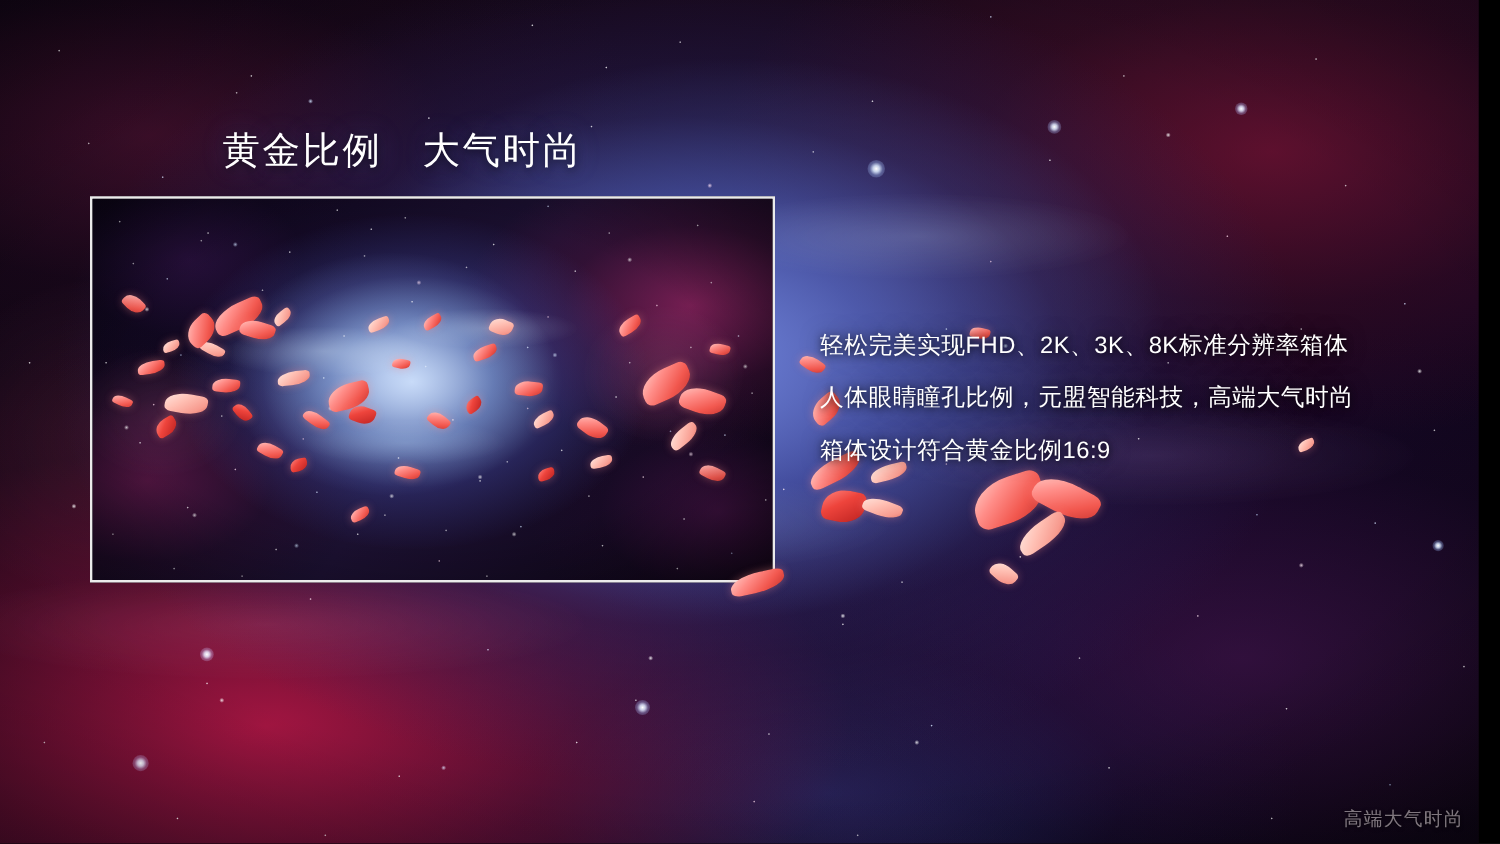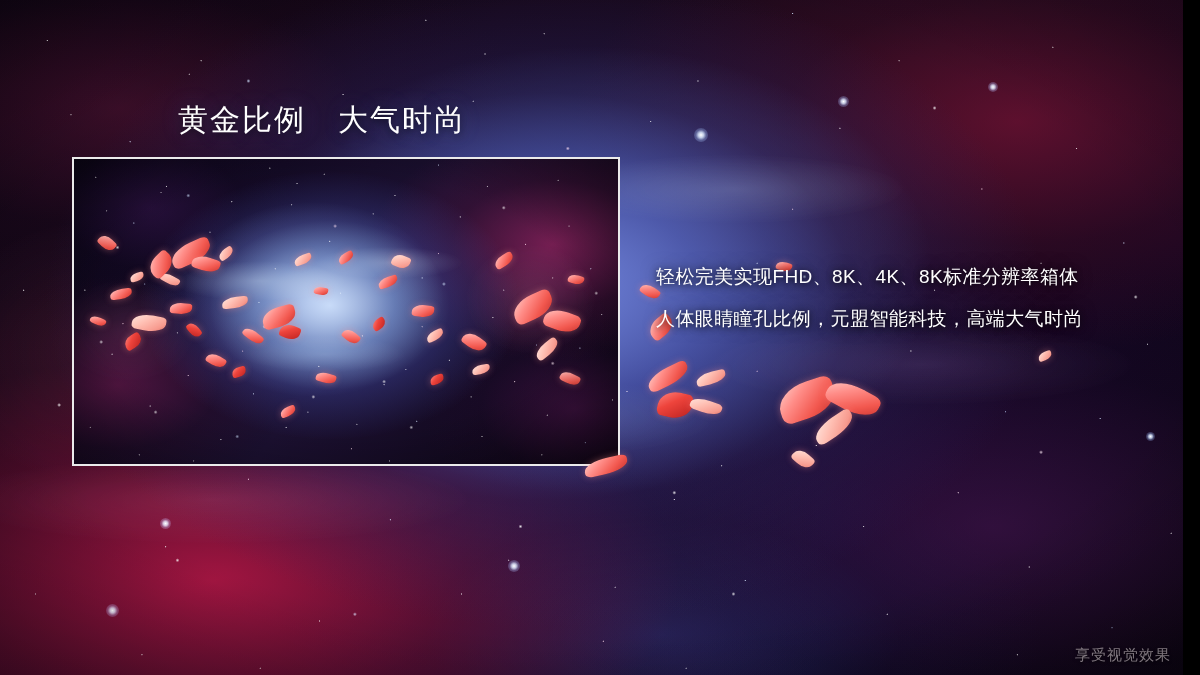--- a/index.html
+++ b/index.html
@@ -258,18 +258,19 @@
     <div class="petal" style="left:486px;top:214px;width:20px;height:11px;transform:rotate(28deg);"></div>
 
     <div class="inner-vig"></div>
   </div>
 
   <div class="petal" style="left:584px;top:458px;width:44px;height:16px;transform:rotate(-12deg);"></div>
 
   <div id="title">黄金比例　大气时尚</div>
 
   <div id="body-copy">
-    <div class="line">轻松完美实现FHD、8K、4K、8K标准分辨率箱体</div>
+    <div class="line">轻松完美实现FHD、2K、3K、8K标准分辨率箱体</div>
     <div class="line">人体眼睛瞳孔比例，元盟智能科技，高端大气时尚</div>
+    <div class="line">箱体设计符合黄金比例16:9</div>
   </div>
 
-  <div id="watermark">享受视觉效果</div>
+  <div id="watermark">高端大气时尚</div>
 </div>
 
 </body></html>

